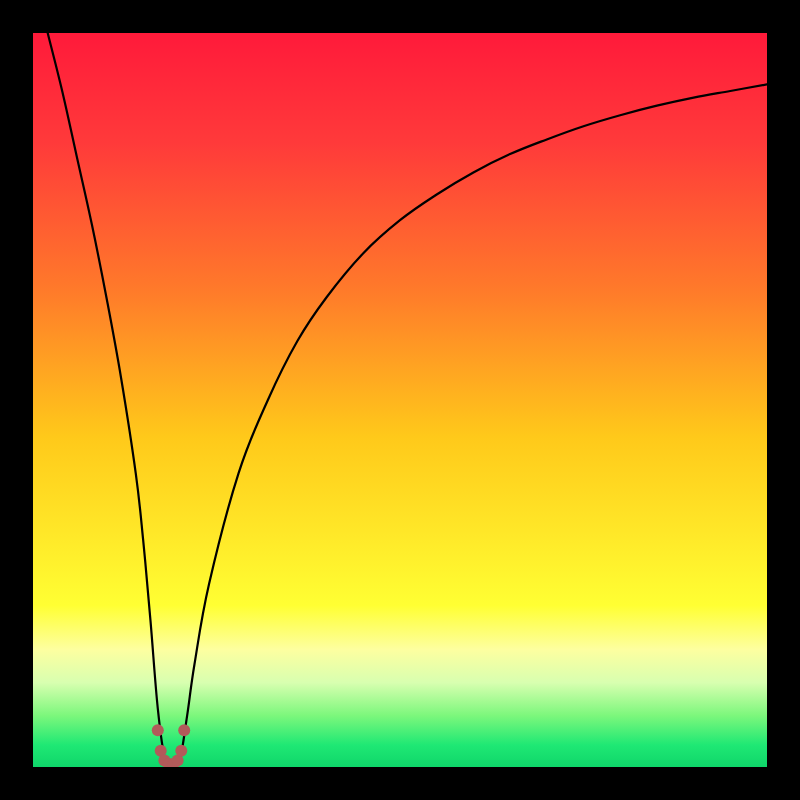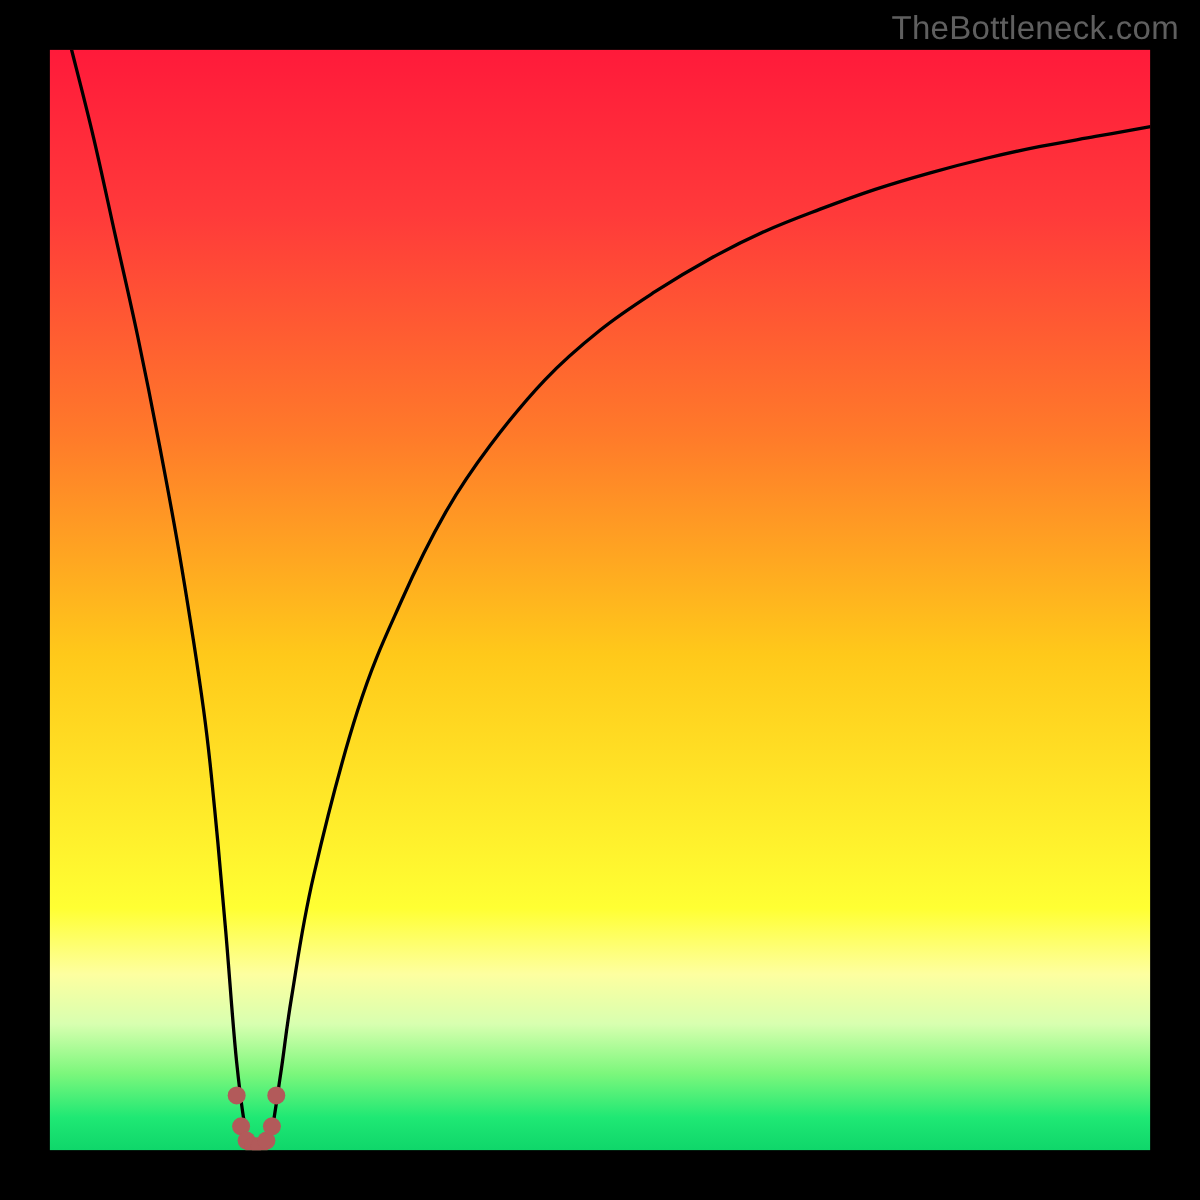--- a/index.html
+++ b/index.html
@@ -83,14 +83,13 @@
           <circle cx="131.39" cy="727.39" r="6" fill="#b25a5a"></circle>
           <circle cx="135.79" cy="731.06" r="6" fill="#b25a5a"></circle>
           <circle cx="140.19" cy="731.06" r="6" fill="#b25a5a"></circle>
           <circle cx="144.60" cy="727.39" r="6" fill="#b25a5a"></circle>
           <circle cx="148.27" cy="717.85" r="6" fill="#b25a5a"></circle>
           <circle cx="151.20" cy="697.30" r="6" fill="#b25a5a"></circle>
         </g>
     </svg>
   </div>
 
-  <div class="attribution">TheBottleneck.com</div>
 </div>
 
 </body></html>

